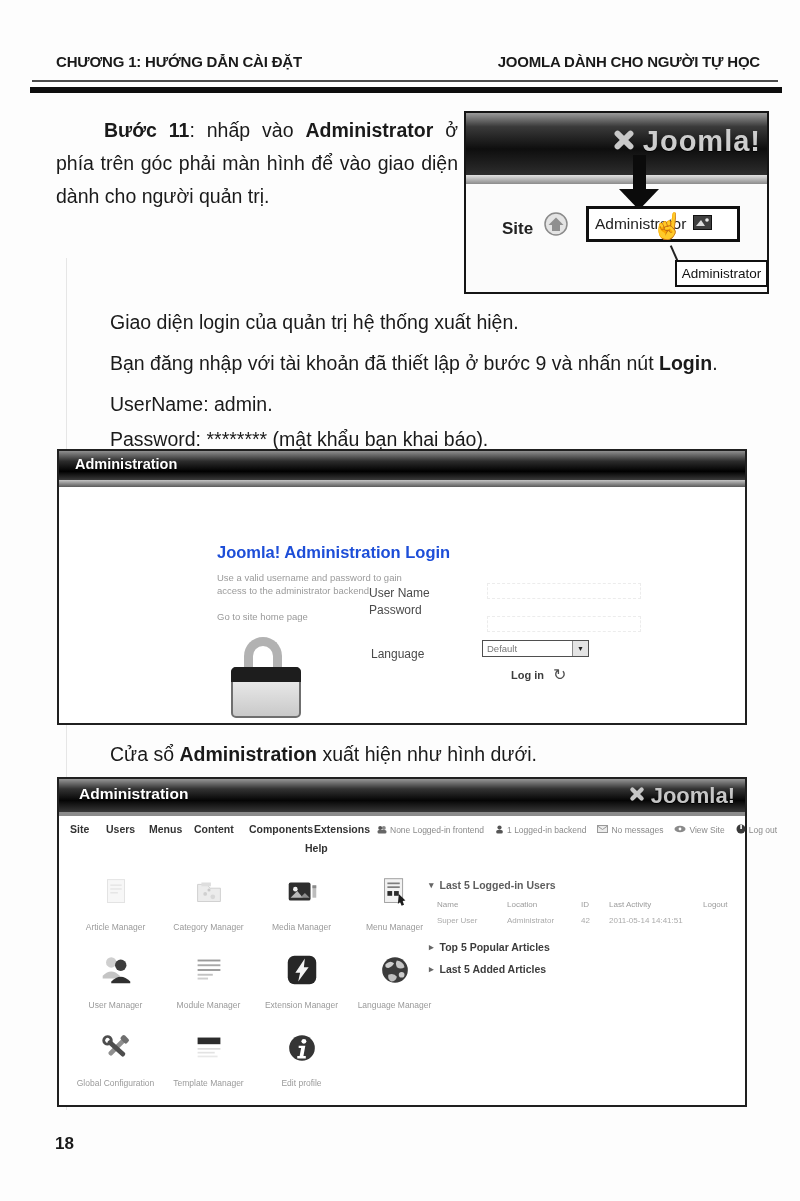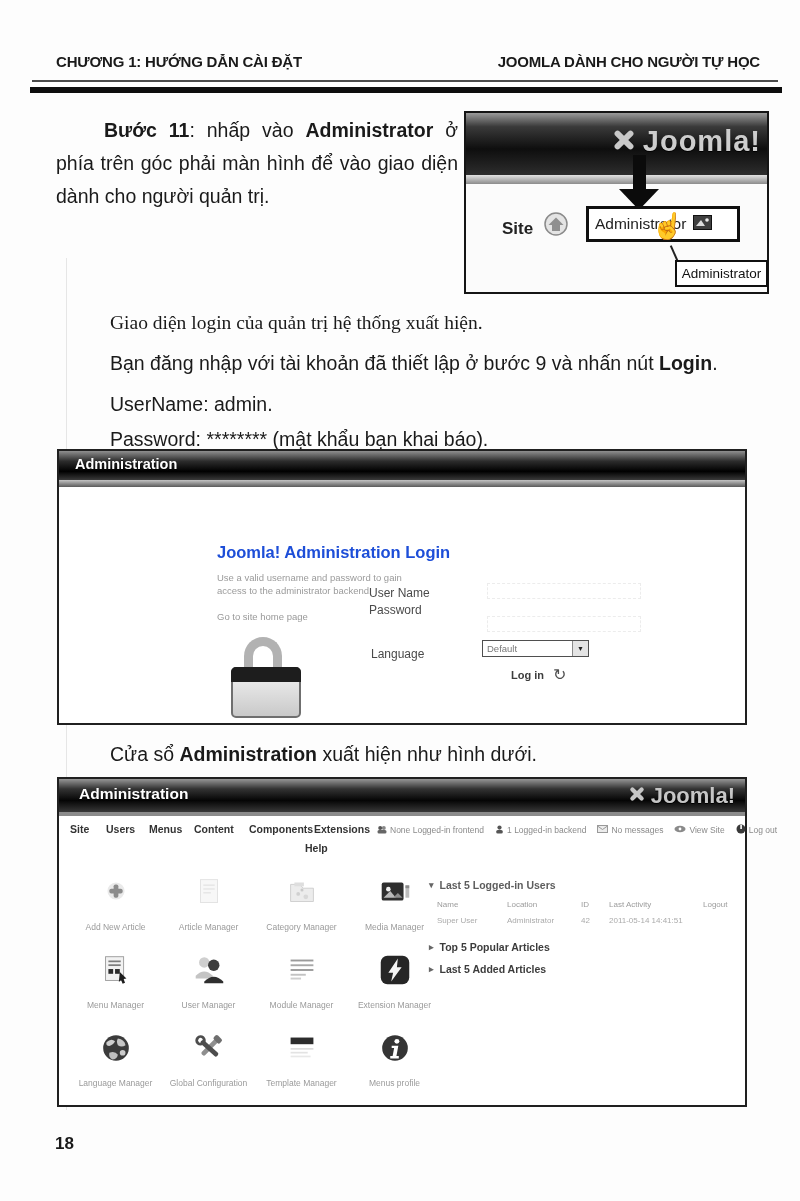--- a/index.html
+++ b/index.html
@@ -125,21 +125,21 @@
             <rect x="0.5" y="0.5" width="18" height="14" fill="#3f3f3f" stroke="#111"></rect>
             <path d="M3 11 L8 5 L12 11 Z" fill="#ddd"></path>
             <circle cx="14" cy="5" r="1.8" fill="#eee"></circle>
           </svg></span>
     </div>
     <span class="abs f1-hand">☝</span>
     <div class="abs f1-call"></div>
     <div class="abs f1-tip">Administrator</div>
   </div>
 
-  <p class="abs para p2" style="margin:0;font-family:Liberation Serif, serif;">Giao diện login của quản trị hệ thống xuất hiện.</p>
+  <p class="abs para p2" style="margin:0;">Giao diện login của quản trị hệ thống xuất hiện.</p>
   <p class="abs para p3" style="margin:0;"><span>Bạn đăng nhập với tài khoản đã thiết lập ở bước 9 và nhấn nút </span><span class="b">Login</span><span>.</span></p>
   <p class="abs para p4" style="margin:0;">UserName: admin.</p>
   <p class="abs para p5" style="margin:0;">Password: ******** (mật khẩu bạn khai báo).</p>
 
   <div class="abs fig2">
     <div class="abs f2-bar"></div>
     <span class="abs f2-bartext">Administration</span>
     <div class="abs f2-strip"></div>
     <div class="abs f2-h">Joomla! Administration Login</div>
     <div class="abs f2-desc">Use a valid username and password to gain access to the administrator backend.</div>
@@ -224,28 +224,20 @@
               <circle cx="5" cy="5" r="4.5" fill="#3a3a3a"></circle>
               <rect x="4.3" y="1" width="1.6" height="4" fill="#fff"></rect>
             </svg></span>
         <span>Log out</span>
       </span>
     </div>
 
     <div class="abs tools">
       <div class="tool">
         <span><svg width="38" height="38" viewBox="0 0 40 40">
-              <circle cx="20" cy="19" r="9" fill="#eaeaea"></circle>
-              <rect x="17.5" y="12" width="5" height="14" rx="2" fill="#8c8c8c"></rect>
-              <rect x="13" y="16.5" width="14" height="5" rx="2" fill="#8c8c8c"></rect>
-            </svg></span>
-        <span class="tlabel">Add New Article</span>
-      </div>
-      <div class="tool">
-        <span><svg width="38" height="38" viewBox="0 0 40 40">
               <rect x="11" y="7" width="18" height="24" fill="#f7f7f7" stroke="#e1e1e1"></rect>
               <rect x="14" y="12" width="12" height="1.6" fill="#e6e6e6"></rect>
               <rect x="14" y="16" width="12" height="1.6" fill="#e6e6e6"></rect>
               <rect x="14" y="20" width="8" height="1.6" fill="#e6e6e6"></rect>
             </svg></span>
         <span class="tlabel">Article Manager</span>
       </div>
       <div class="tool">
         <span><svg width="38" height="38" viewBox="0 0 40 40">
               <path d="M8 12 h10 l3 4 h11 v14 H8 Z" fill="#ececec" stroke="#cfcfcf"></path>
@@ -335,21 +327,21 @@
               <rect x="8" y="28" width="21" height="1.8" fill="#e8e8e8"></rect>
             </svg></span>
         <span class="tlabel">Template Manager</span>
       </div>
       <div class="tool">
         <span><svg width="38" height="38" viewBox="0 0 40 40">
               <circle cx="20" cy="20" r="13.5" fill="#353535"></circle>
               <circle cx="22" cy="13" r="2.6" fill="#fff"></circle>
               <path d="M16.5 17.5 h7 l-2 11 h2.5 v2.5 h-9 v-2.5 h2.5 l1.6 -8.5 h-2.6 Z" fill="#fff"></path>
             </svg></span>
-        <span class="tlabel">Menus profile</span>
+        <span class="tlabel">Edit profile</span>
       </div>
     </div>
 
     <div class="abs rpanel">
       <div class="rp-title rp-t1">
         <span class="rp-arrow">▾</span>
         <span>Last 5 Logged-in Users</span>
       </div>
       <div class="rp-grid rp-head">
         <span>Name</span>

